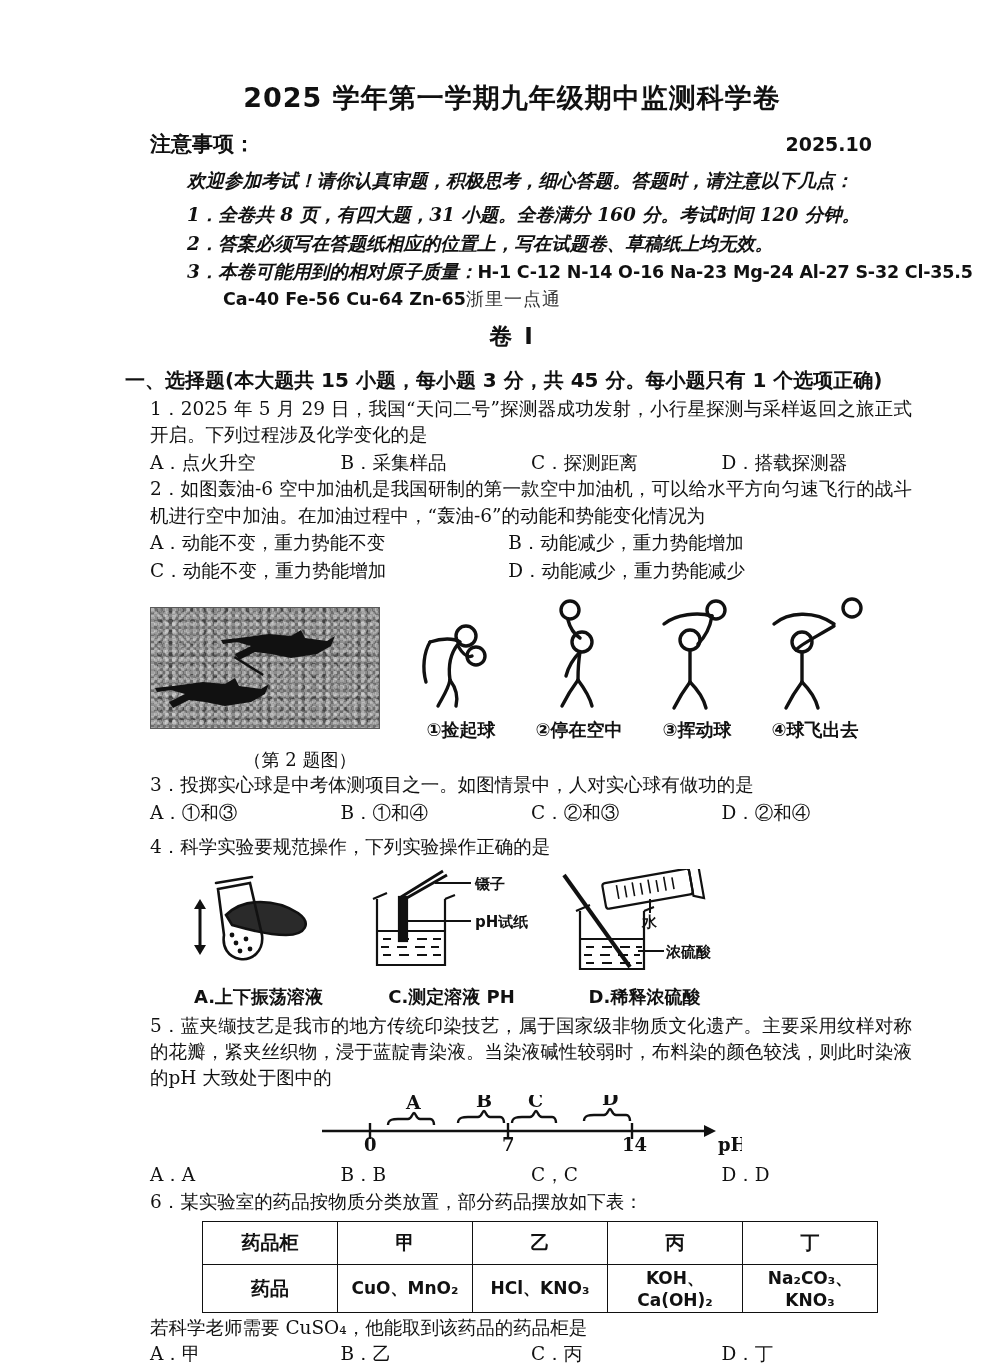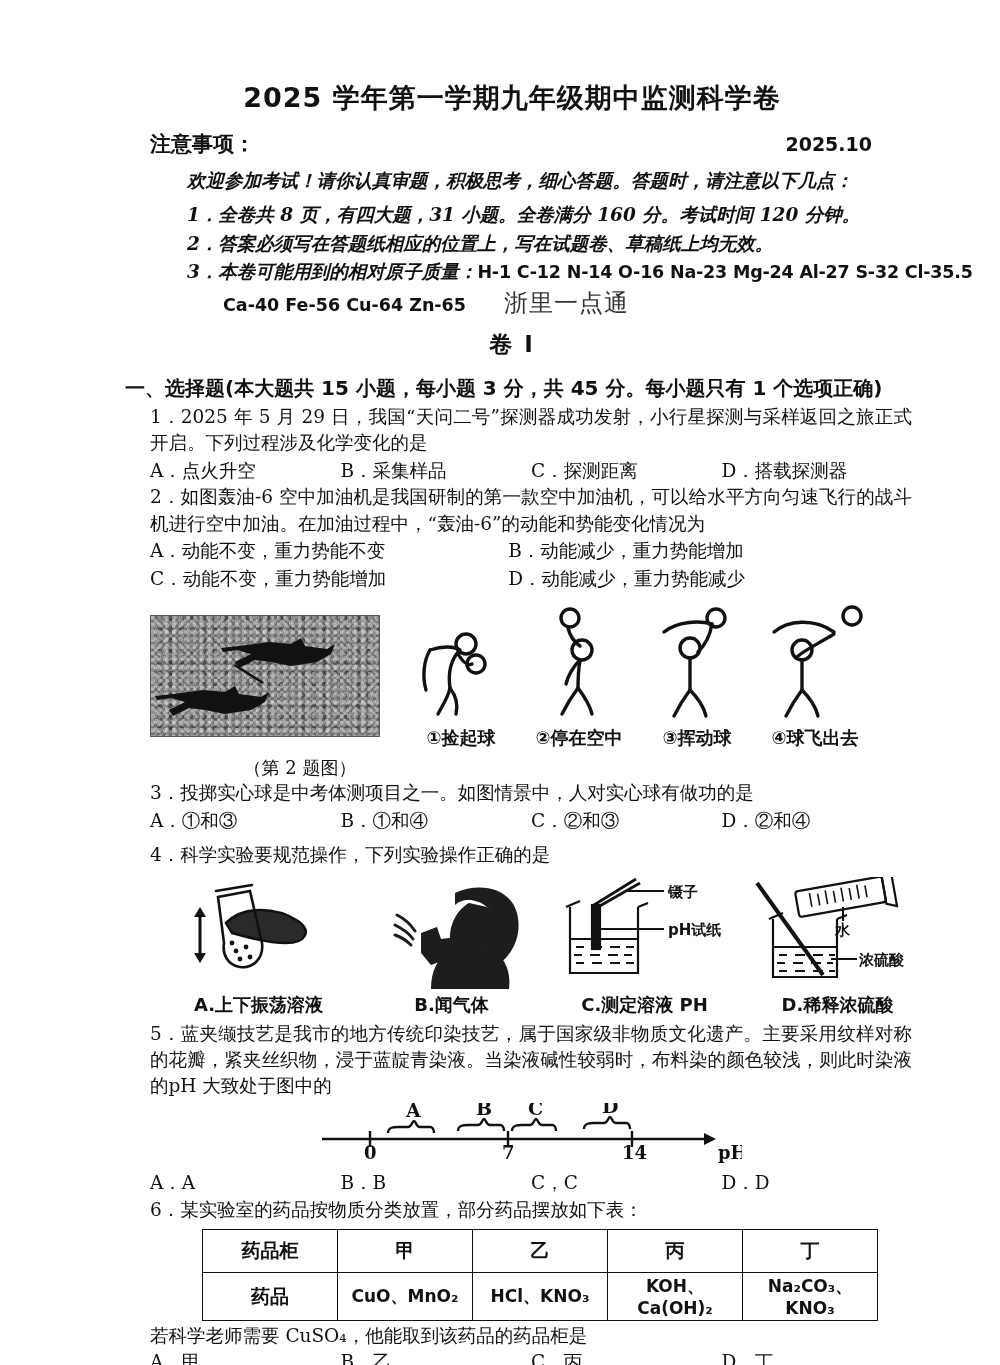--- a/index.html
+++ b/index.html
@@ -71,22 +71,21 @@
   }
   .notice-sub {
     margin-left: 36px;
     font-size: 17.5px;
     font-weight: bold;
     font-family: "DejaVu Sans", "Liberation Sans", sans-serif;
   }
   .watermark-inline {
     font-family: "DejaVu Sans", "Liberation Sans", sans-serif;
     font-weight: normal;
-    font-size: 24px;
-    margin-left: 38px;
+    font-size: 18px;
     color: #333;
     letter-spacing: 1px;
   }
   
   .part-heading {
     text-align: center;
     font-size: 23px;
     font-weight: bold;
     margin: 10px 0 15px 0;
     font-family: "DejaVu Sans", "Liberation Sans", sans-serif;
@@ -375,41 +374,20 @@
           </g>
 
           <path d="M34 34 L34 82" stroke-width="3"></path>
           <path d="M28 40 L34 30 L40 40" fill="#111" stroke="none"></path>
           <path d="M28 76 L34 86 L40 76" fill="#111" stroke="none"></path>
         </g>
       </svg>
       <div class="exp-label">A.上下振荡溶液</div>
     </div>
 
-    <div class="exp-item">
-      <svg width="185" height="112" viewBox="0 0 185 112">
-        <g fill="#1d1d1d" stroke="none">
-
-          <path d="M96 16 C122 4 152 12 158 36 C164 60 152 82 132 92 L128 70 C138 60 140 40 128 30
-                   C116 20 102 22 96 28 Z"></path>
-          <path d="M128 30 C142 40 140 62 128 72 L132 92 C112 96 96 86 92 70 C88 52 96 34 110 26 Z"></path>
-
-          <path d="M92 72 C78 82 72 94 72 112 L150 112 C152 94 146 80 132 72 Z"></path>
-
-          <path d="M62 56 L78 50 L82 62 L98 60 L100 78 L72 88 L62 76 Z"></path>
-        </g>
-        <g stroke="#1d1d1d" stroke-width="3" fill="none" stroke-linecap="round">
-
-          <path d="M38 38 C46 42 52 48 56 54"></path>
-          <path d="M36 48 C44 52 50 56 54 62"></path>
-          <path d="M36 58 C42 60 48 64 52 68"></path>
-        </g>
-      </svg>
-      <div class="exp-label">B.闻气体</div>
-    </div>
 
     <div class="exp-item">
       <svg width="185" height="112" viewBox="0 0 185 112">
         <g stroke="#111" stroke-width="2.2" fill="none">
 
           <path d="M18 30 L18 96 L86 96 L86 30"></path>
           <path d="M14 30 L28 24 M86 30 L96 26"></path>
           <path d="M18 62 L86 62"></path>
 
           <g stroke-width="1.8">

